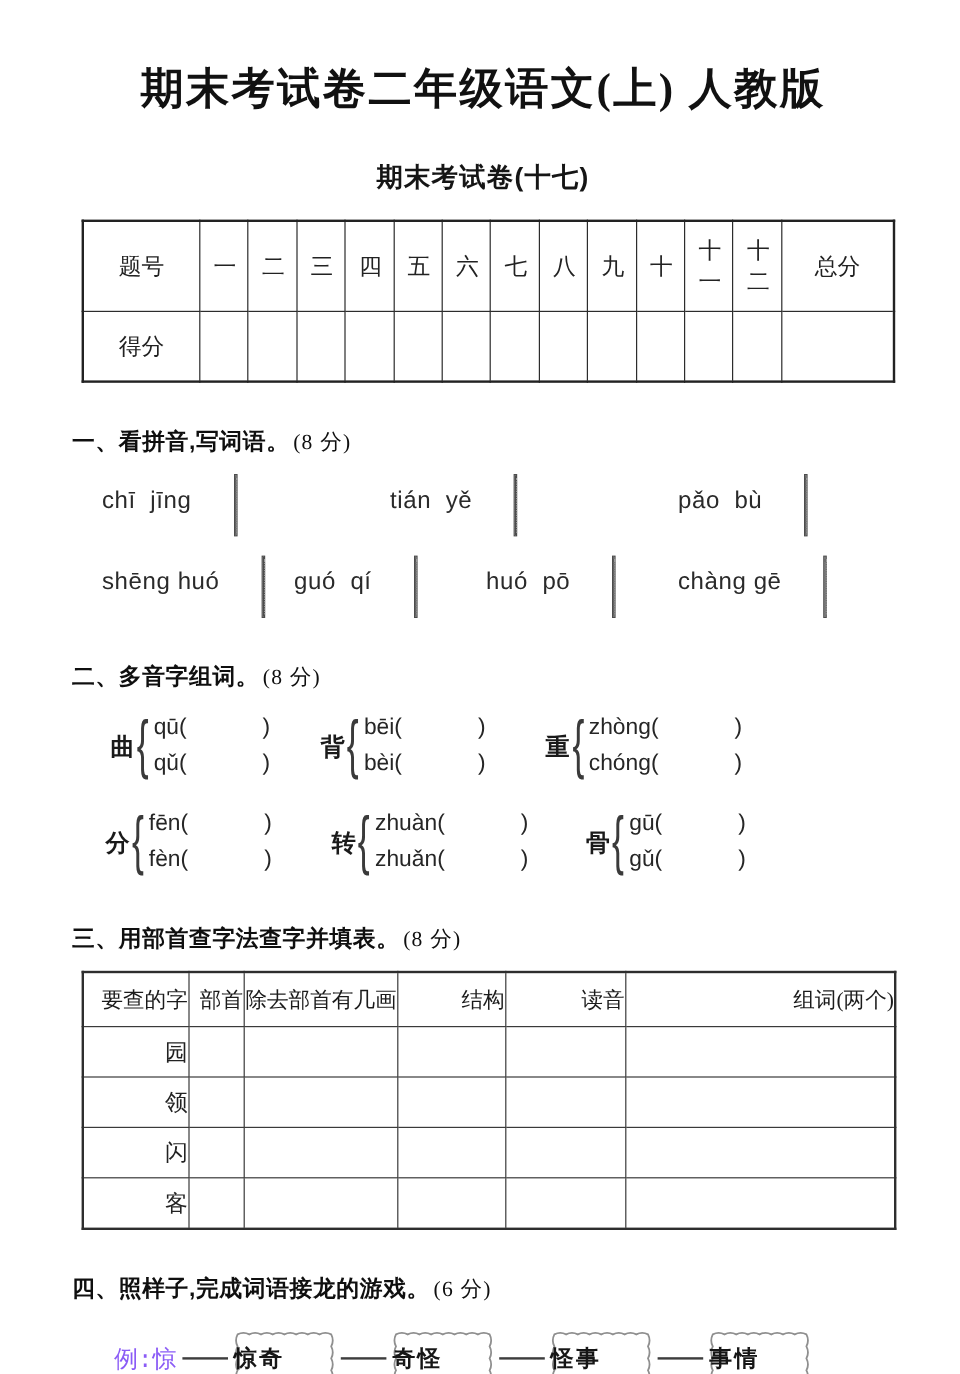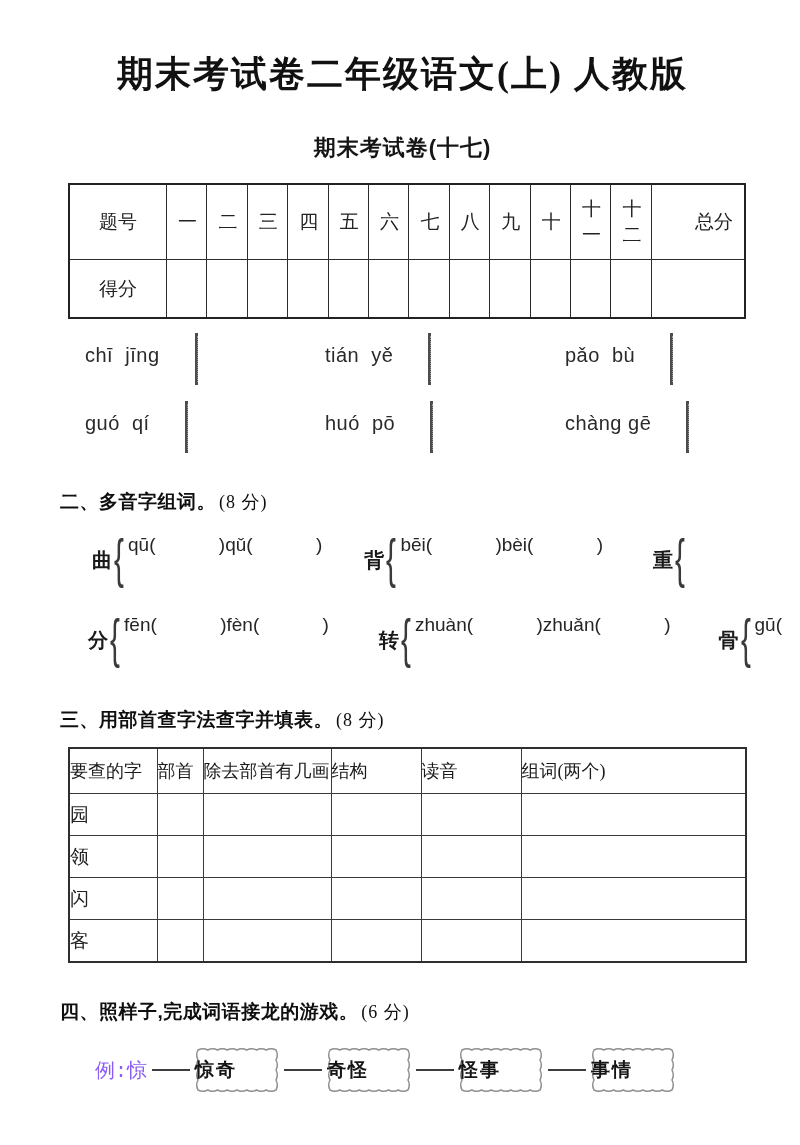--- a/index.html
+++ b/index.html
@@ -13,21 +13,21 @@
   .subtitle{margin:34px 0 0 0;text-align:center;font-size:22px;font-weight:bold;
             letter-spacing:1px;color:#151515;}
 
   
   .score-table{border-collapse:collapse;table-layout:fixed;width:678px;
                margin:20px 0 0 8px;}
   .score-table td{border:1.5px solid #2c2c2c;height:35px;text-align:center;
                   font-size:19px;color:#222;padding:11px;}
   .score-table{border:2.5px solid #222;}
   .score-table .st-label{width:74px;}
-  .score-table .st-total{width:70px;text-align:right;}
+  .score-table .st-total{width:70px;}
 
   
   .sec-heading{margin:36px 0 0 0;font-size:19px;font-weight:bold;color:#0f0f0f;
                letter-spacing:.5px;}
   .h-score{font-family:"Liberation Serif",serif;font-weight:normal;font-size:18px;
            margin-left:3px;letter-spacing:1px;}
 
   
   .py-wrap{margin:14px 0 0 25px;width:582px;display:flex;justify-content:space-between;}
   .py-wrap.second{margin-top:16px;}
@@ -44,28 +44,28 @@
                   border-top:1px dotted #9b9b9b;}
 
   
   .dy-row{display:flex;align-items:center;margin-top:14px;height:62px;}
   .dy-row.second{margin-top:18px;}
   .dy-group{display:flex;align-items:center;}
   .dy-char{font-family:"Liberation Serif",serif;font-weight:bold;font-size:20px;
            color:#1a1a1a;}
   .dy-brace{font-size:54px;font-weight:200;color:#3a3a3a;line-height:54px;
             transform:scaleX(.55);margin:0 0 4px -2px;}
-  .dy-readings{display:flex;flex-direction:row;justify-content:space-between;
+  .dy-readings{display:flex;flex-direction:column;justify-content:space-between;
                height:60px;}
   .dy-line{font-size:19px;color:#262626;white-space:pre;line-height:30px;}
 
   
   .dict-table{border-collapse:collapse;table-layout:fixed;width:677px;
               margin:14px 0 0 8px;border:2px solid #2e2e2e;}
-  .dict-table td{border:1.5px solid #3a3a3a;text-align:left;padding:0;}
+  .dict-table td{border:1.5px solid #3a3a3a;text-align:right;padding:0;}
   .dict-table .head td{height:44px;font-family:"Liberation Serif",serif;
                        font-size:18px;color:#1b1b1b;}
   .dict-table .body td{height:41px;font-family:"Liberation Serif",serif;
                        font-size:19px;color:#222;}
 
   
   .chain-row{display:flex;align-items:center;margin:20px 0 0 35px;height:50px;}
   .chain-label{font-family:Liberation Mono, monospace;font-size:20px;color:#8b5cf6;
                white-space:pre;}
   .chain-dash{width:38px;height:0;border-top:2px solid #3d3d3d;margin:0 5px;flex:none;}
@@ -114,20 +114,23 @@
       <td></td>
       <td></td>
       <td></td>
       <td></td>
       <td></td>
       <td class="st-total"></td>
     </tr>
   </tbody>
     </table>
 
+  <div class="sec-heading">
+    <span class="h-main">一、看拼音,写词语。</span><span class="h-score">(8 分)</span>
+  </div>
 
   <div class="py-wrap">
     <div class="py-group">
       <div class="py-label">chī  jīng</div>
       <div class="py-box">
           <div class="py-cell"></div>
           <div class="py-cell"></div>
         </div>
     </div>
     <div class="py-group">
@@ -140,20 +143,27 @@
     <div class="py-group">
       <div class="py-label">pǎo  bù</div>
       <div class="py-box">
           <div class="py-cell"></div>
           <div class="py-cell"></div>
         </div>
     </div>
   </div>
 
   <div class="py-wrap second">
+    <div class="py-group">
+      <div class="py-label">shēng huó</div>
+      <div class="py-box">
+          <div class="py-cell"></div>
+          <div class="py-cell"></div>
+        </div>
+    </div>
     <div class="py-group">
       <div class="py-label">guó  qí</div>
       <div class="py-box">
           <div class="py-cell"></div>
           <div class="py-cell"></div>
         </div>
     </div>
     <div class="py-group">
       <div class="py-label">huó  pō</div>
       <div class="py-box">
@@ -187,20 +197,24 @@
       <span class="dy-char">背</span>
       <span class="dy-brace">{</span>
       <div class="dy-readings">
         <span class="dy-line">bēi(            )</span>
         <span class="dy-line">bèi(            )</span>
       </div>
     </div>
     <div class="dy-group" style="margin-left:50px">
       <span class="dy-char">重</span>
       <span class="dy-brace">{</span>
+      <div class="dy-readings">
+        <span class="dy-line">zhòng(            )</span>
+        <span class="dy-line">chóng(            )</span>
+      </div>
     </div>
   </div>
 
   <div class="dy-row second">
     <div class="dy-group" style="margin-left:28px">
       <span class="dy-char">分</span>
       <span class="dy-brace">{</span>
       <div class="dy-readings">
         <span class="dy-line">fēn(            )</span>
         <span class="dy-line">fèn(            )</span>

